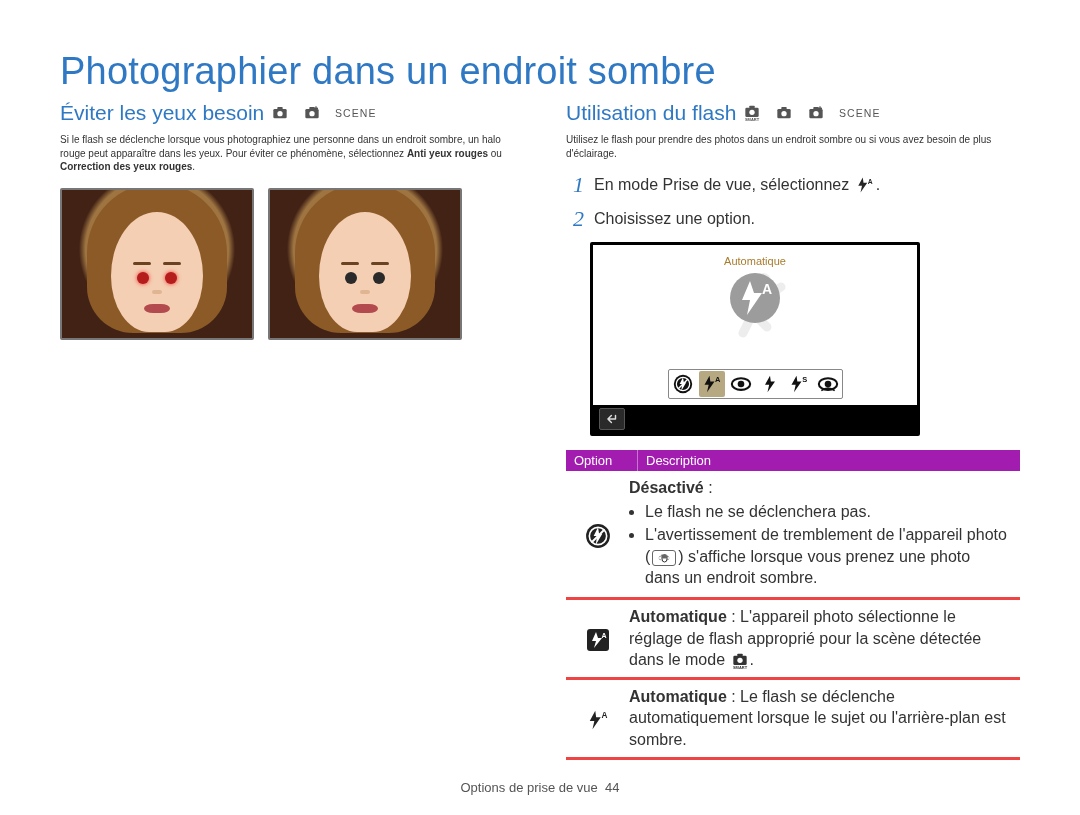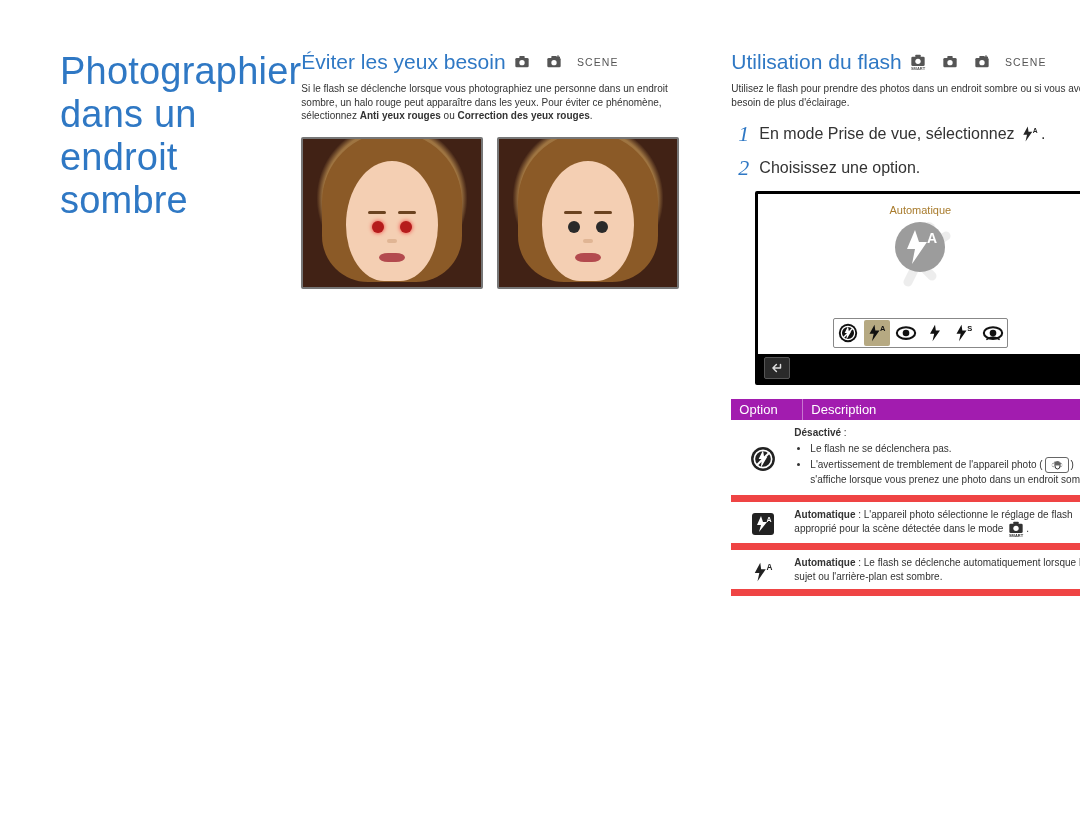--- a/index.html
+++ b/index.html
@@ -9,20 +9,21 @@
     height: 815px;
     font-family: Arial, Helvetica, sans-serif;
     background: #fff;
     color: #333;
   }
   .page {
     padding: 50px 60px 20px 60px;
     box-sizing: border-box;
     height: 100%;
     display: flex;
+    flex-direction: column;
   }
   h1 {
     font-size: 38px;
     font-weight: 400;
     color: #2f78c4;
     margin: 0 0 8px 0;
     letter-spacing: 0.2px;
   }
   .intro {
     font-size: 15px;
@@ -243,23 +244,23 @@
     color: #fff;
     font-size: 13px;
   }
   .th {
     padding: 3px 8px;
   }
   .th.opt-col { width: 55px; border-right: 1px solid #fff6; }
   .th.desc-col { flex: 1; }
   .trow {
     display: flex;
-    border-bottom: 7px solid #ef4444;
+    border-bottom: 3px solid #ef4444;
     padding: 6px 4px;
-    font-size: 10px;
+    font-size: 16px;
     line-height: 1.35;
     align-items: flex-start;
   }
   .trow .tcell-opt {
     width: 55px;
     display: flex;
     justify-content: center;
     padding-top: 4px;
   }
   .trow .tcell-desc {

